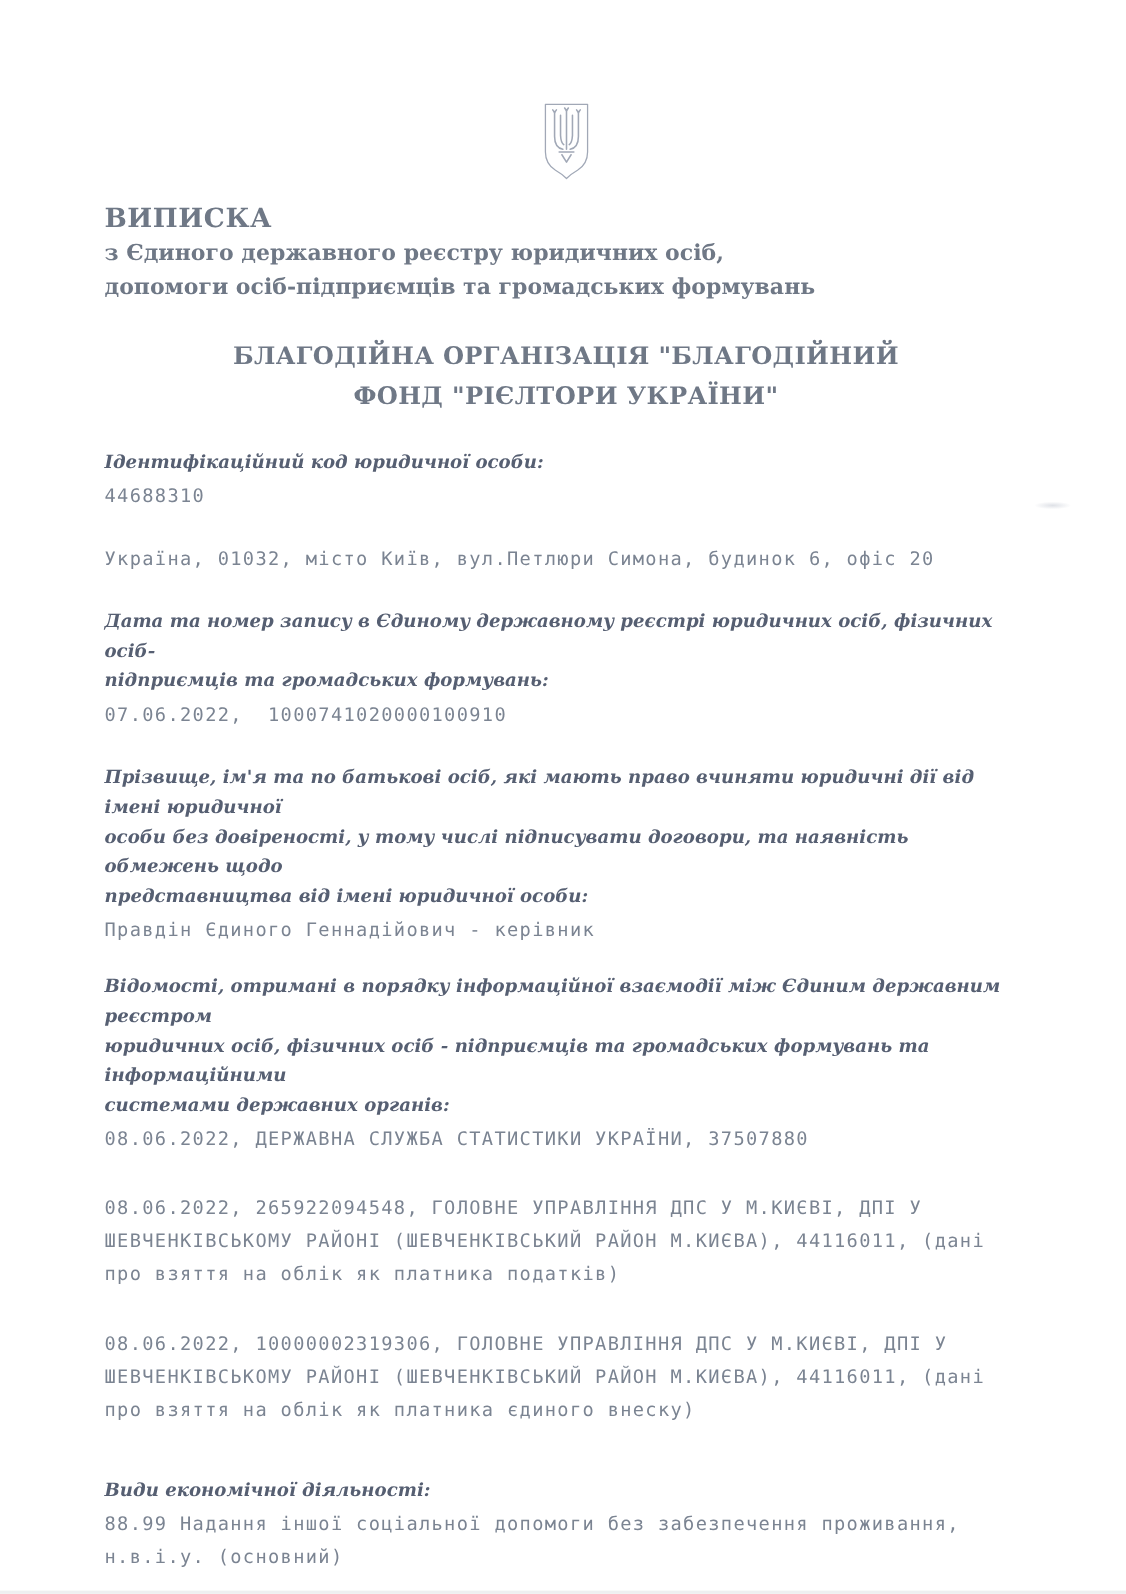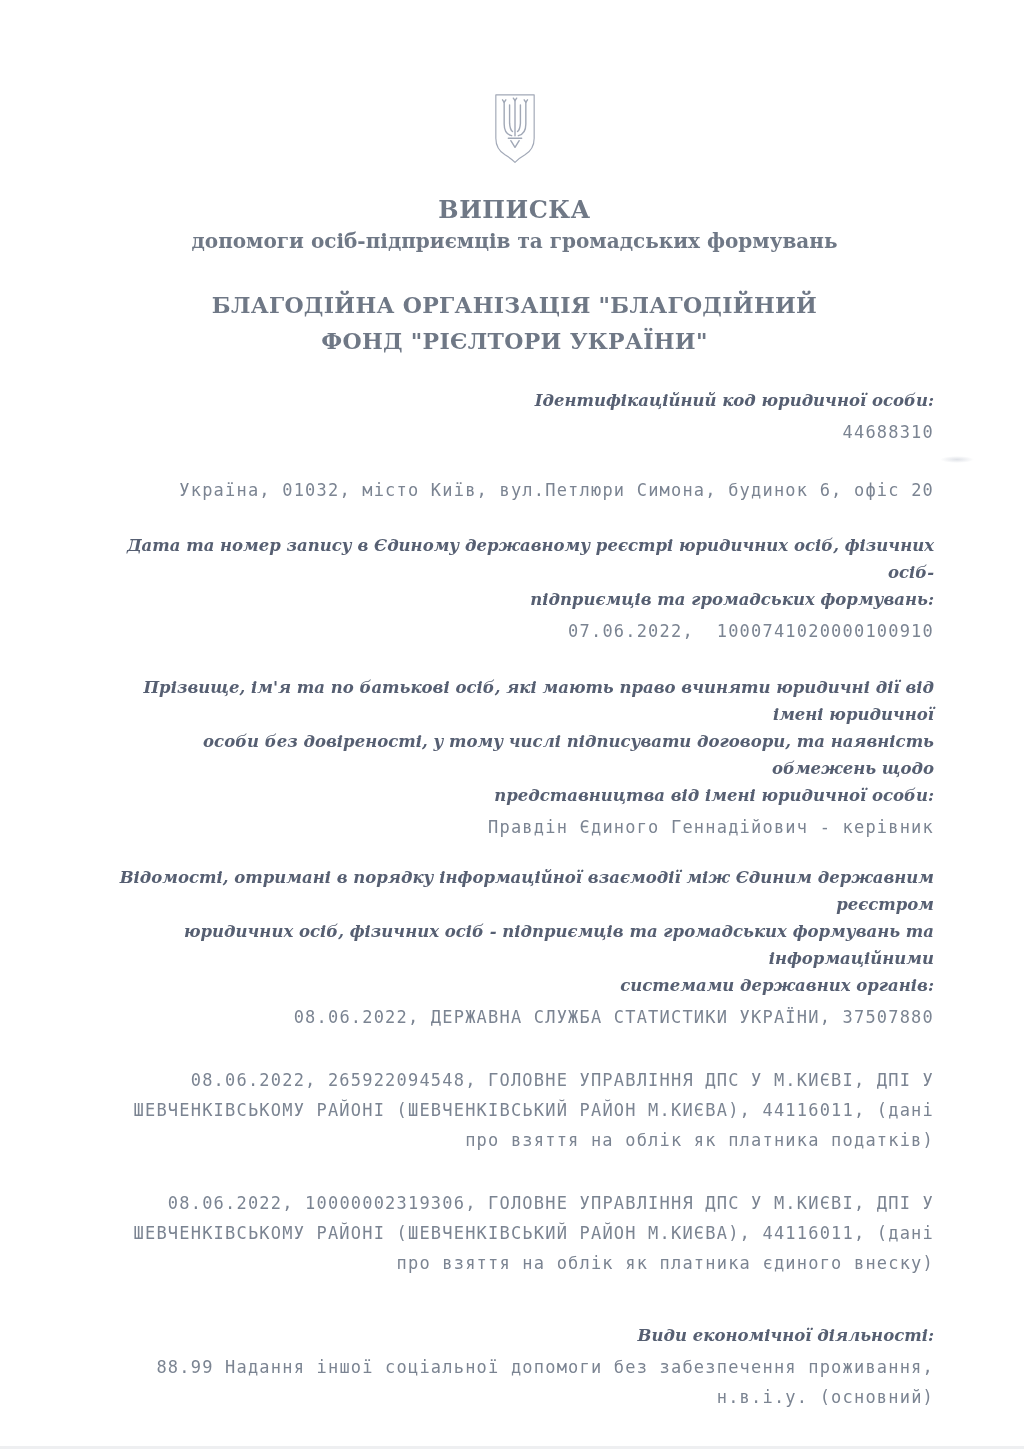--- a/index.html
+++ b/index.html
@@ -16,21 +16,21 @@
     padding: 92px 90px 0 95px;
     width: 839px;
   }
   .emblem {
     display: block;
     margin: 0 auto;
     width: 50px;
     height: 74px;
     opacity: 0.8;
   }
-  .title-block { margin-top: 28px; text-align: center; }
+  .title-block { margin-top: 16px; text-align: left; }
   .doc-title {
     font-family: "DejaVu Serif", "Liberation Serif", serif;
     font-weight: bold;
     font-size: 24px;
     line-height: 32px;
     color: #6f7886;
     letter-spacing: 0.5px;
   }
   .doc-subtitle {
     font-family: "DejaVu Serif", "Liberation Serif", serif;
@@ -44,21 +44,21 @@
     text-align: center;
     font-family: "DejaVu Serif", "Liberation Serif", serif;
     font-weight: bold;
     font-size: 22px;
     line-height: 36px;
     color: #6f7886;
     white-space: pre-line;
     letter-spacing: 0.3px;
   }
   .sections { margin-top: 0; }
-  .sec { margin-top: 28px; text-align: right; }
+  .sec { margin-top: 28px; }
   .sec-record { margin-top: 27px; }
   .sec-info { margin-top: 22px; }
   .sec-activities { margin-top: 44px; }
   .label {
     font-family: "DejaVu Serif", "Liberation Serif", serif;
     font-weight: bold;
     font-style: italic;
     font-size: 16.5px;
     line-height: 27px;
     color: #565f72;
@@ -107,20 +107,21 @@
       <path d="M36.5 15 V37 Q36 45 33 47"></path>
       <path d="M15 9 L17 12 L19 9"></path>
       <path d="M41 9 L43 12 L45 9"></path>
       <path d="M28 7 L30 10 L32 7"></path>
       <path d="M22 55 H38"></path>
       <path d="M25 58 L30 66 L35 58"></path>
     </svg>
 
     <div class="title-block">
       <div class="doc-title">ВИПИСКА</div>
+      <div class="doc-subtitle">з Єдиного державного реєстру юридичних осіб,</div>
       <div class="doc-subtitle">допомоги осіб-підприємців та громадських формувань</div>
     </div>
 
     <div class="org-name">БЛАГОДІЙНА ОРГАНІЗАЦІЯ "БЛАГОДІЙНИЙ
 ФОНД "РІЄЛТОРИ УКРАЇНИ"</div>
 
     <div class="sections">
 
       <section class="sec">
         <div class="label">Ідентифікаційний код юридичної особи:</div>

